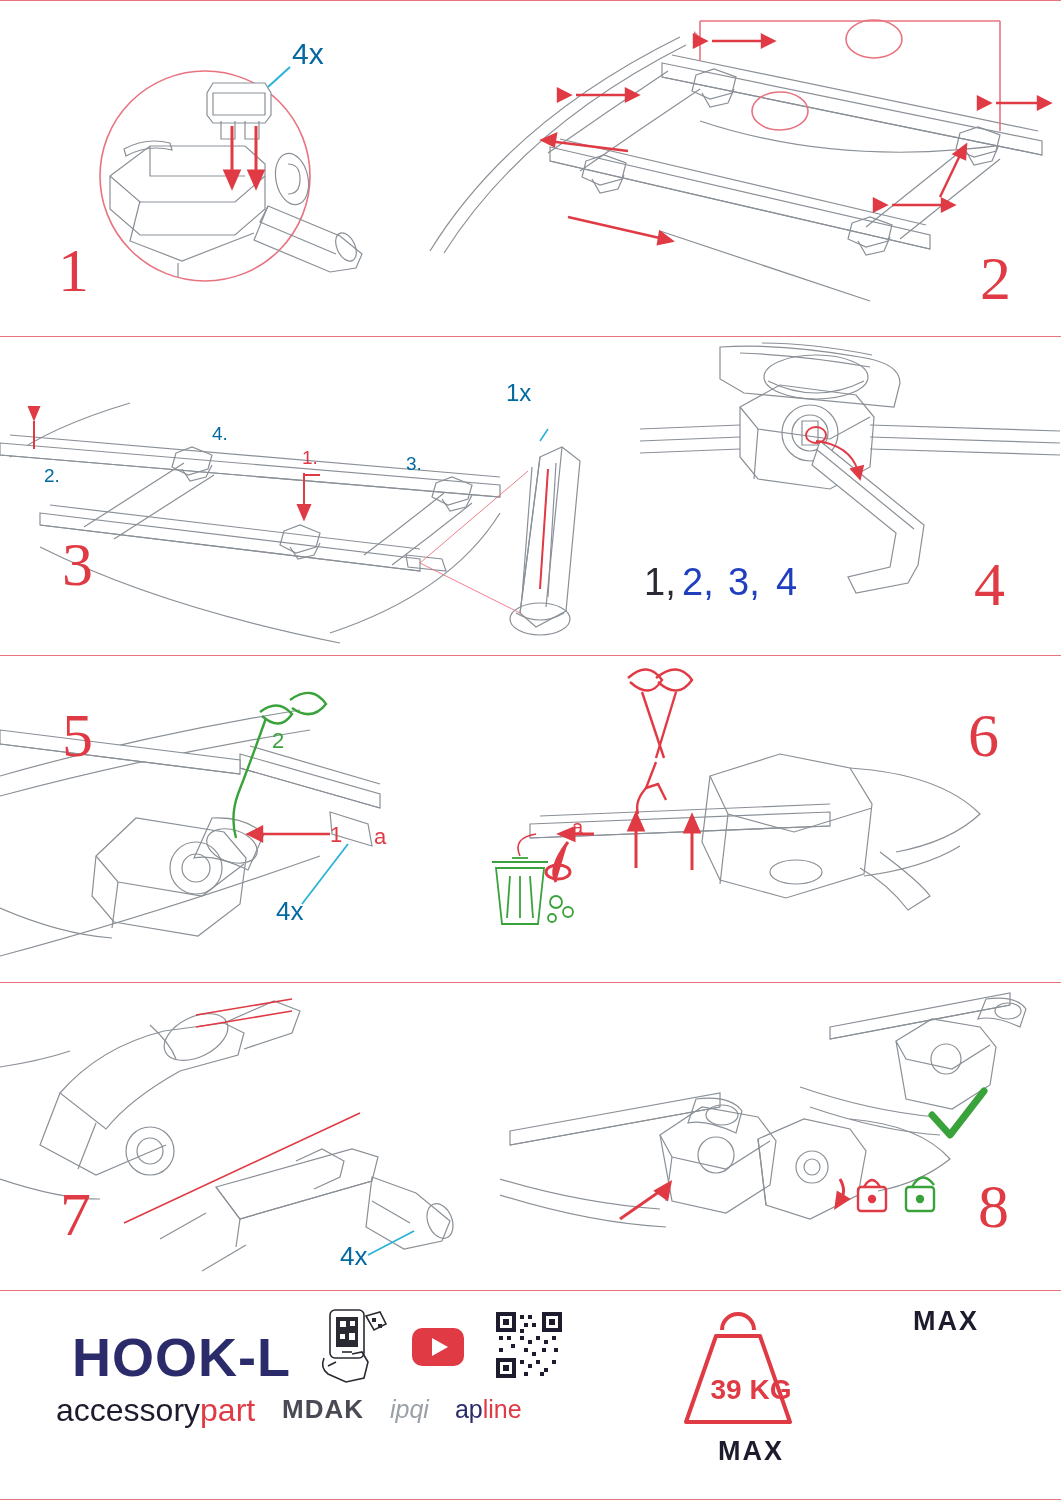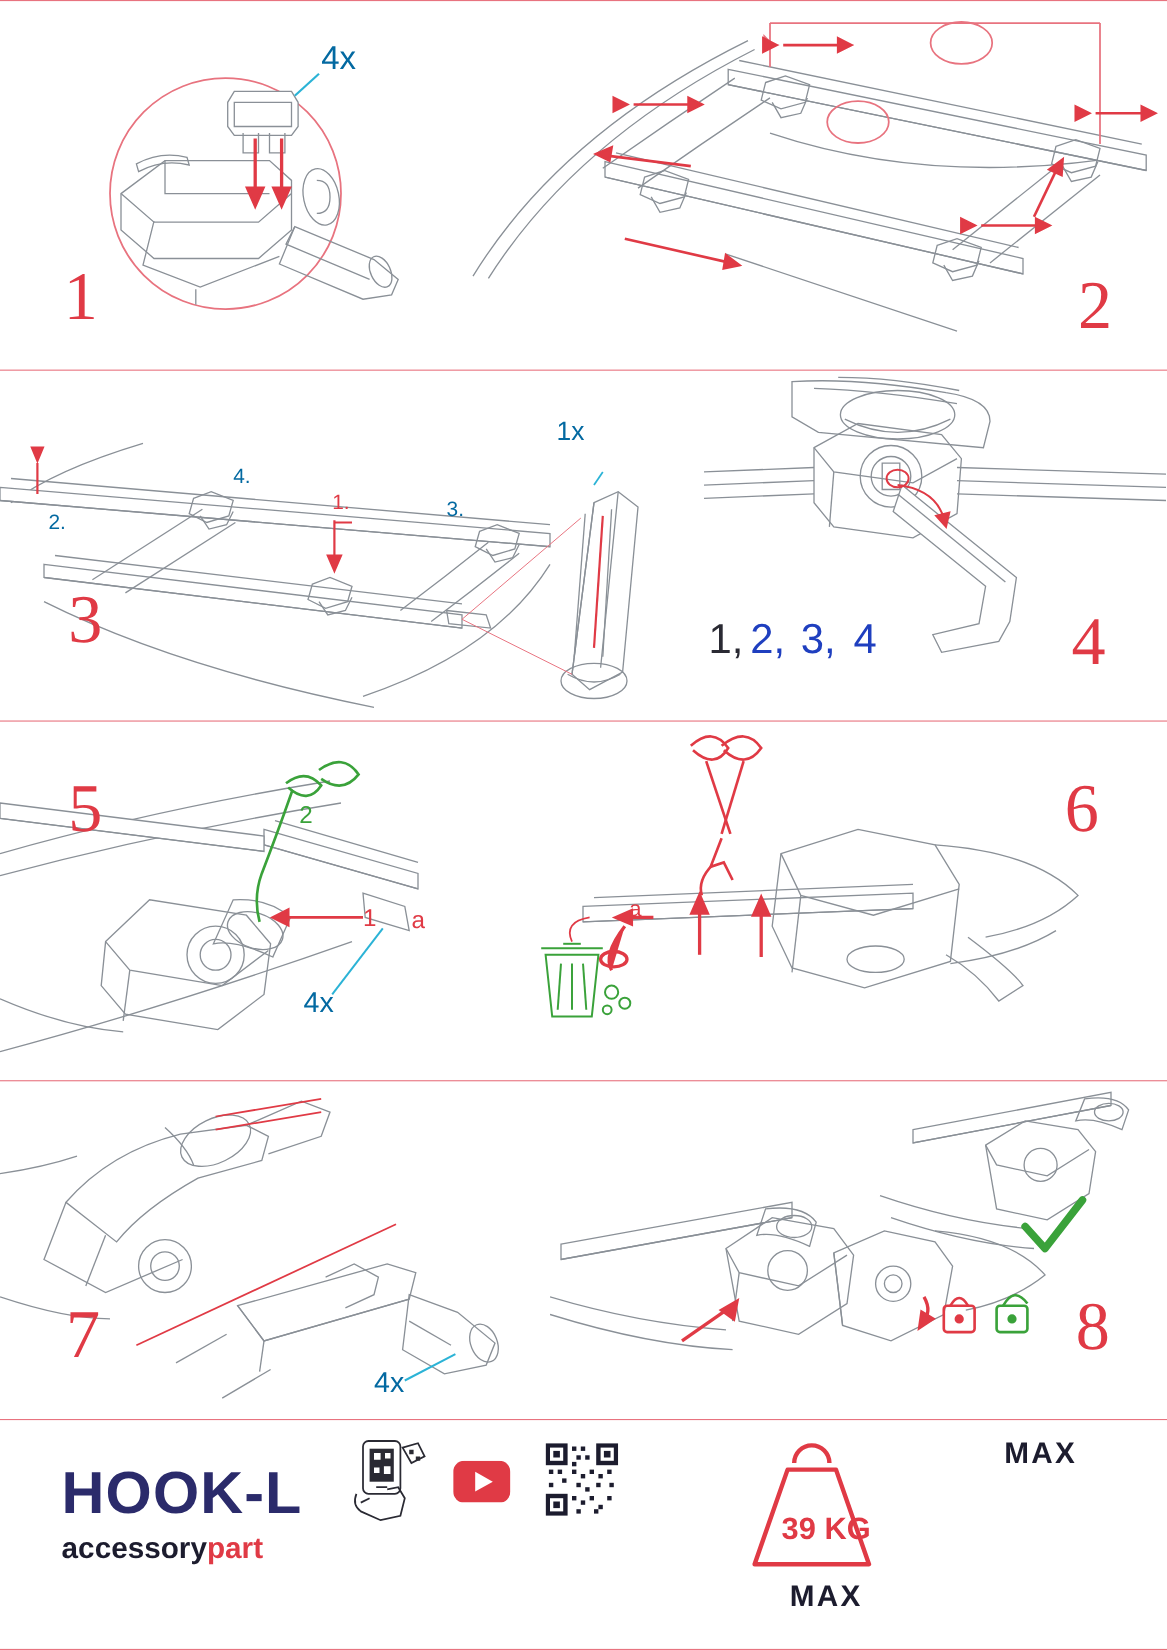--- a/index.html
+++ b/index.html
@@ -12,22 +12,22 @@
   .cyan{color:#0369a1;}
   .red{color:#e03a45;}
   .blue{color:#1f3fbf;}
   .dark{color:#2a2a33;}
   .green{color:#3aa23a;}
   svg{display:block;}
   .art{position:absolute;left:0;top:0;}
   
   .footer{position:absolute;left:0;top:1290px;width:1061px;height:210px;}
   .brand{position:absolute;left:56px;top:40px;font-family:"Liberation Sans",sans-serif;}
-  .brand .h{font-size:54px;font-weight:700;color:#2b2b6b;letter-spacing:1px;line-height:1;}
-  .brand .sub{margin-top:8px;font-size:27px;font-weight:700;letter-spacing:0px;}
+  .brand .h{font-size:54px;font-weight:700;color:#2b2b6b;letter-spacing:1px;line-height:1;margin-left:16px;}
+  .brand .sub{margin-top:8px;font-size:32px;font-weight:400;letter-spacing:0px;}
   .brand .sub .a{color:#1c1c2e;}
   .brand .sub .p{color:#e03a45;}
   .logos{position:absolute;left:282px;top:104px;display:flex;align-items:baseline;gap:26px;}
   .logos .mdak{font-size:26px;font-weight:600;color:#4a4a55;letter-spacing:1px;}
   .logos .ipqi{font-size:25px;color:#9aa0a6;font-style:italic;}
   .logos .apline{font-size:25px;color:#2b2b6b;}
   .logos .apline .l{color:#e03a45;}
   .maxblock{position:absolute;text-align:center;}
   .maxblock .cap{font-size:27px;font-weight:700;color:#1c1c2e;letter-spacing:2px;margin-top:4px;}
   .weighttxt{position:absolute;left:0;top:0;width:100%;text-align:center;font-size:28px;font-weight:700;color:#e03a45;}
@@ -527,20 +527,25 @@
             <rect x="32" y="52" width="4" height="4"></rect>
             <rect x="40" y="48" width="4" height="4"></rect>
             <rect x="48" y="56" width="4" height="4"></rect>
             <rect x="56" y="48" width="4" height="4"></rect>
             <rect x="28" y="60" width="4" height="4"></rect>
             <rect x="44" y="60" width="4" height="4"></rect>
         </g>
       </svg>
     </div>
 
+    <div class="logos">
+      <span class="mdak"><span>MDAK</span></span>
+      <span class="ipqi">ipqi</span>
+      <span class="apline">ap<span class="l">line</span></span>
+    </div>
 
     <div class="maxblock" style="left:656px;top:12px;width:190px;">
       <div style="position:relative;width:190px;height:130px">
         <svg width="190" height="130" viewBox="0 0 190 130">
           <g fill="none" stroke="#e03a45" stroke-width="4" stroke-linejoin="round">
             <path d="M66 28 a16 16 0 0 1 32 0"></path>
             <path d="M60 34 l44 0 l30 86 l-104 0 z"></path>
           </g>
         </svg>
         <div class="weighttxt" style="top:72px">39 KG</div>

